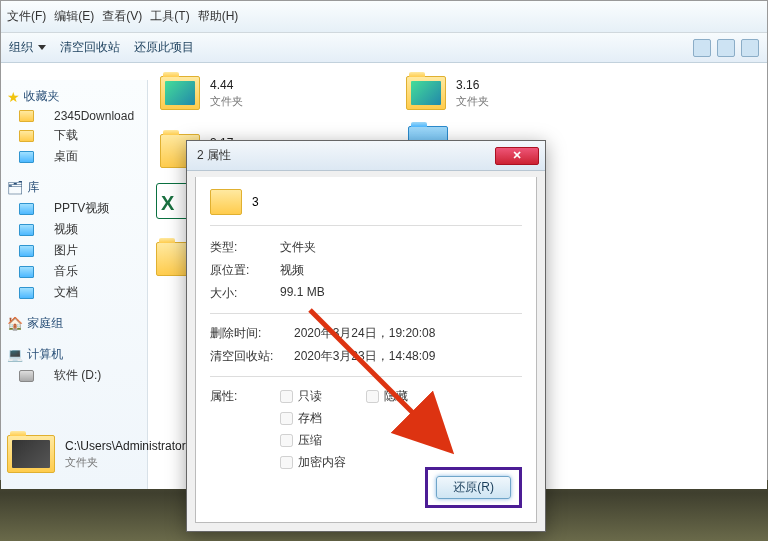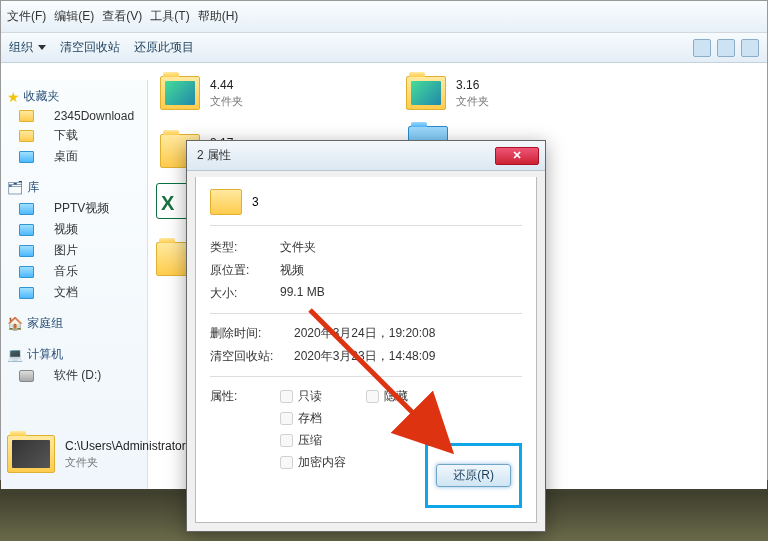--- a/index.html
+++ b/index.html
@@ -58,21 +58,21 @@
   .small-folder { width:32px; height:26px; background:linear-gradient(#ffe9a0,#ffcc4d); border:1px solid #e0b030; border-radius:2px; }
   .kv { display:flex; gap:8px; padding:3px 0; }
   .kv .k { width:62px; color:#333; }
   .kv .v { color:#333; }
   .sep { border-top:1px solid #ddd; margin:8px 0; }
   .attr-group { display:flex; gap:20px; }
   .attr-col { display:flex; flex-direction:column; gap:5px; }
   .chk { display:flex; align-items:center; gap:5px; color:#333; }
   .chk input { width:13px; height:13px; }
   
-  .restore-wrap { position:absolute; right:14px; bottom:14px; padding:18px 8px; border:3px solid #0ea5e9; }
+  .restore-wrap { position:absolute; right:14px; bottom:14px; padding:6px 8px; border:3px solid #4c1d95; }
   .restore-btn { padding:2px 16px; border:1px solid #6fa5c9; background:linear-gradient(#f0f7fc,#cfe5f3); border-radius:3px; color:#1a3e5b; cursor:pointer; box-shadow:0 0 4px rgba(60,140,210,.6); }
   
   
   .arrow-svg { position:absolute; left:290px; top:300px; width:200px; height:180px; z-index:60; pointer-events:none; }
   
   .bg-landscape { position:absolute; left:0; right:0; bottom:0; height:80px; background:linear-gradient(#5a5a3e 0%, #3f3f2e 40%, #6a6a4a 100%); z-index:-1; }
   
   .tri-down { display:inline-block; width:0; height:0; border-left:4px solid transparent; border-right:4px solid transparent; border-top:5px solid #333; vertical-align:middle; margin-left:2px; }
 </style>
 </head>

